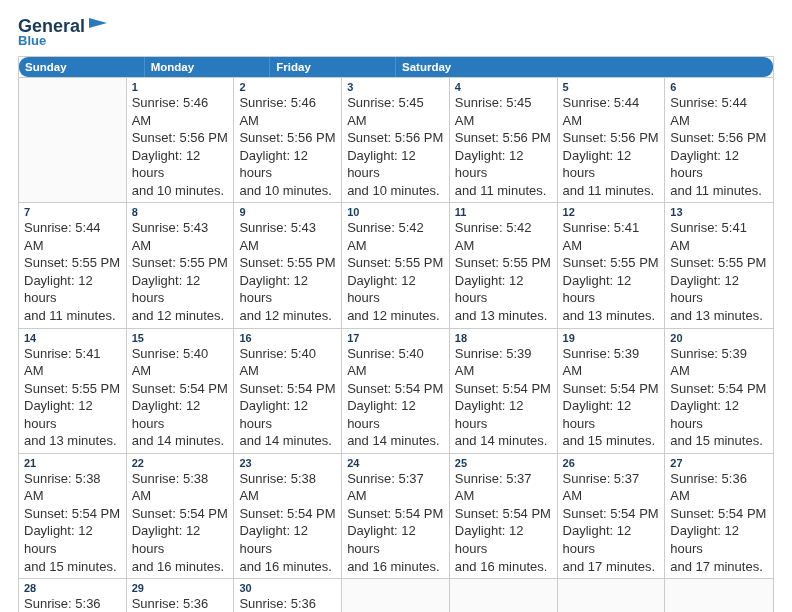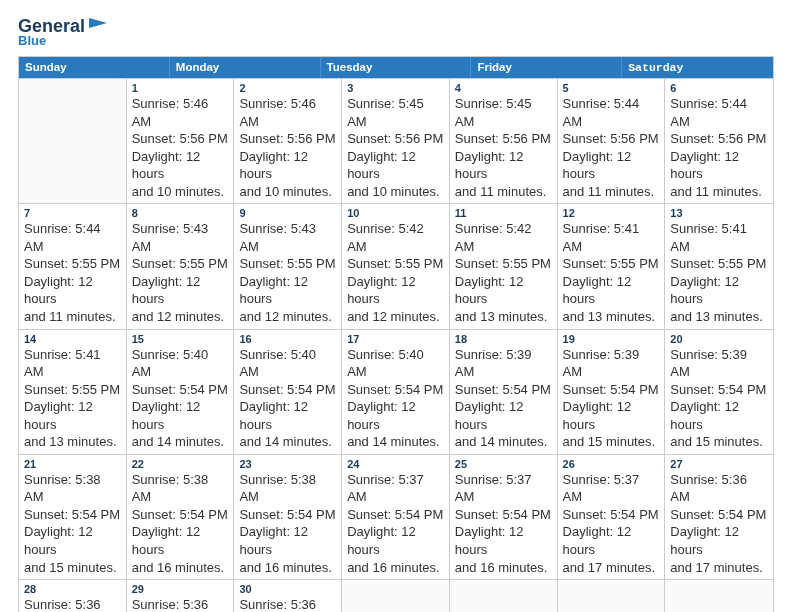--- a/index.html
+++ b/index.html
@@ -43,32 +43,33 @@
       margin-top: 2px;
     }
     .calendar {
       flex: 1;
       display: flex;
       flex-direction: column;
       border: 1px solid #ccc;
     }
     .cal-header-row {
       display: grid;
-      grid-template-columns: repeat(5, 1fr);
+      grid-template-columns: repeat(6, 1fr);
       background: #2979be;
+      border-radius: 9px;
     }
     .cal-header-cell {
       color: #fff;
       font-size: 11.5px;
       font-weight: bold;
       padding: 4px 6px;
       text-align: left;
       border-right: 1px solid #4a90d0;
     }
-    .cal-header-cell:last-child { border-right: none; font-family: Liberation Mono, monospace; }
+    .cal-header-cell:last-child { border-right: none; }
     .cal-body {
       flex: 1;
       display: flex;
       flex-direction: column;
     }
     .cal-row {
       display: grid;
       grid-template-columns: repeat(7, 1fr);
       flex: 1;
       border-top: 1px solid #ccc;
@@ -113,21 +114,20 @@
     <div class="title-block">
       <div class="month-year"></div>
       <div class="location"></div>
     </div>
   </div>
 
   <div class="calendar">
     <div class="cal-header-row">
     <div class="cal-header-cell">Sunday</div>
         <div class="cal-header-cell">Monday</div>
-        <div class="cal-header-cell">Tuesday</div>
         <div class="cal-header-cell">Friday</div>
         <div class="cal-header-cell">Saturday</div>
       </div>
     <div class="cal-body">
     <div class="cal-row">
           <div class="cal-cell empty"></div>
           <div class="cal-cell">
             <span class="day-num">1</span>
             <div class="cell-text" style="white-space: pre-line;">Sunrise: 5:46 AM
 Sunset: 5:56 PM

